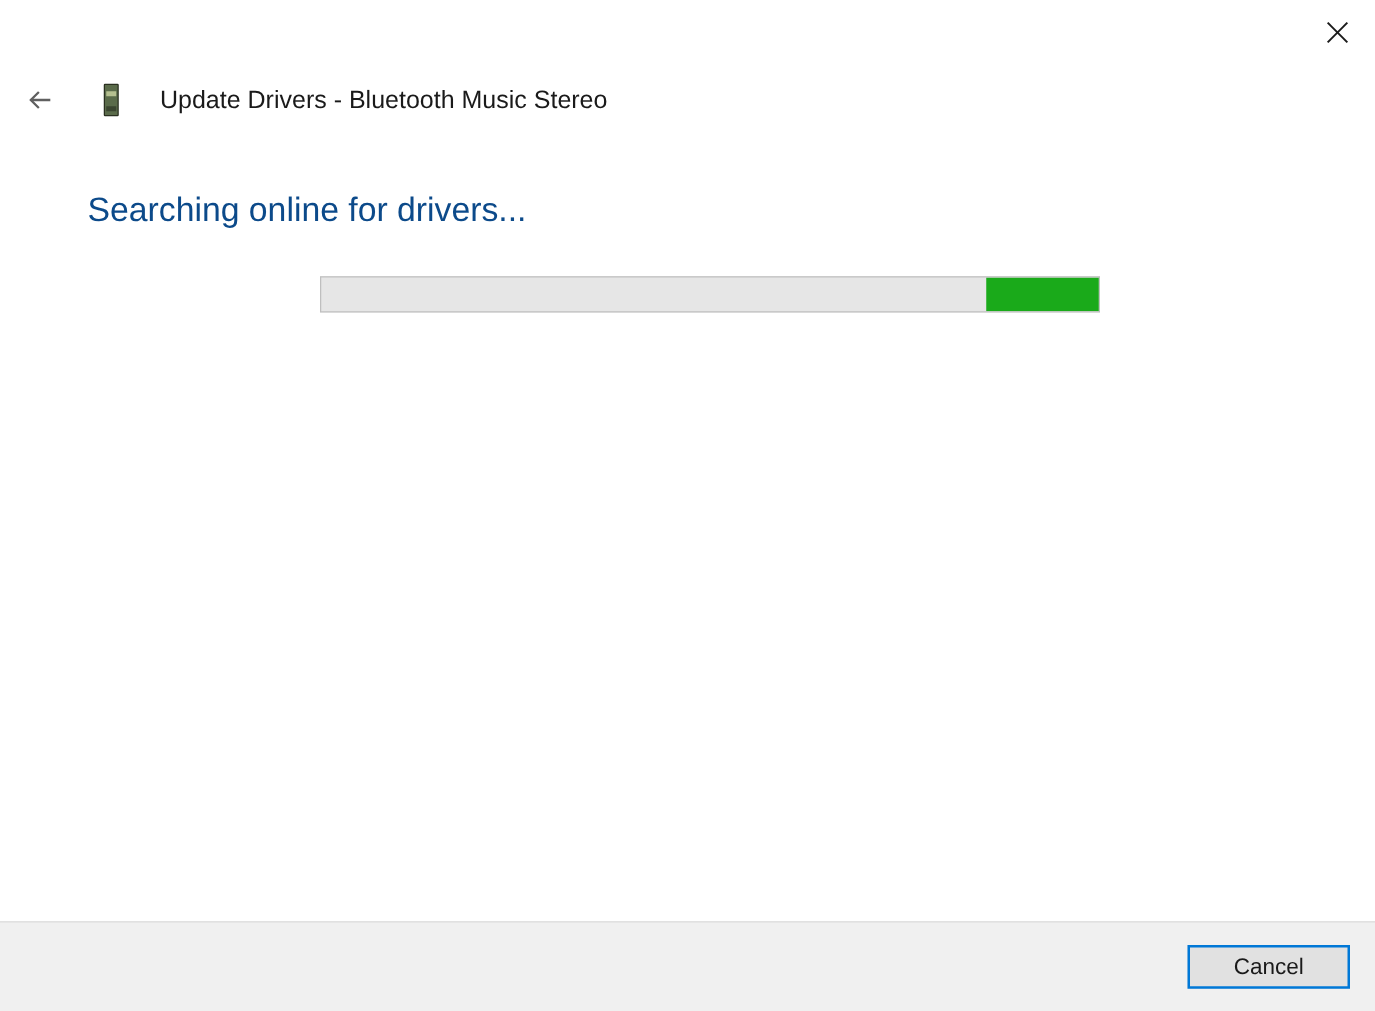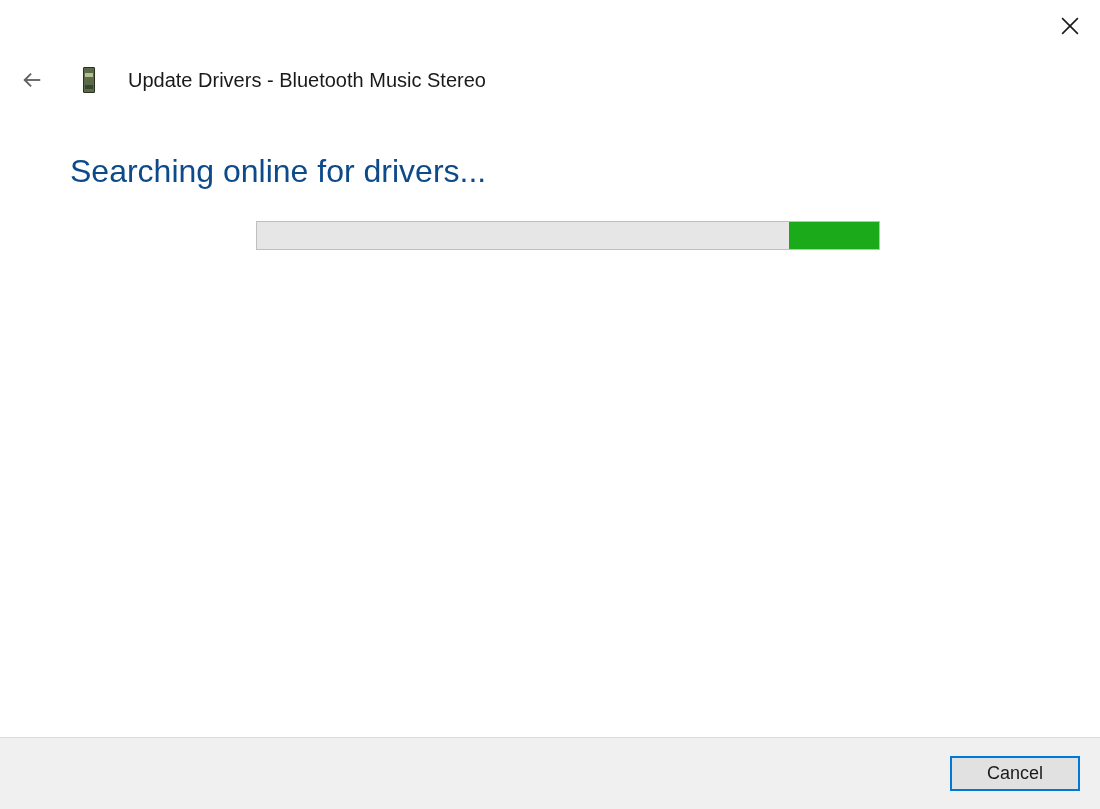--- a/index.html
+++ b/index.html
@@ -88,21 +88,21 @@
     .title-text {
       font-size: 20px;
       color: #1a1a1a;
       font-weight: 400;
       margin-left: 4px;
     }
     .status-text {
       position: absolute;
       top: 153px;
       left: 70px;
-      font-size: 32px;
+      font-size: 27px;
       color: #0c4a8a;
       font-weight: 400;
     }
     .progress-container {
       position: absolute;
       top: 221px;
       left: 256px;
       width: 624px;
       height: 29px;
       background: #e6e6e6;

